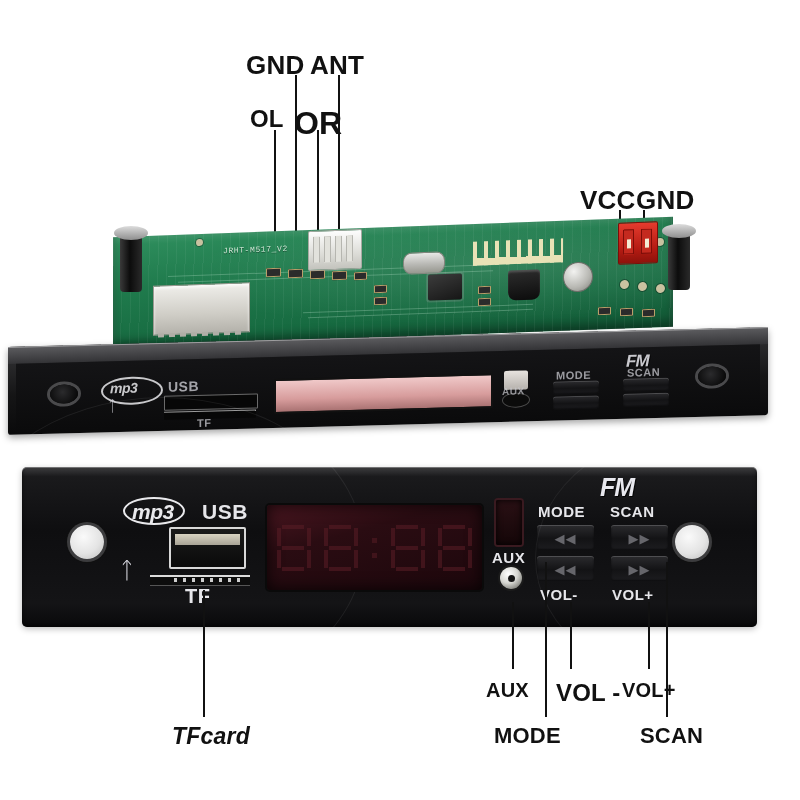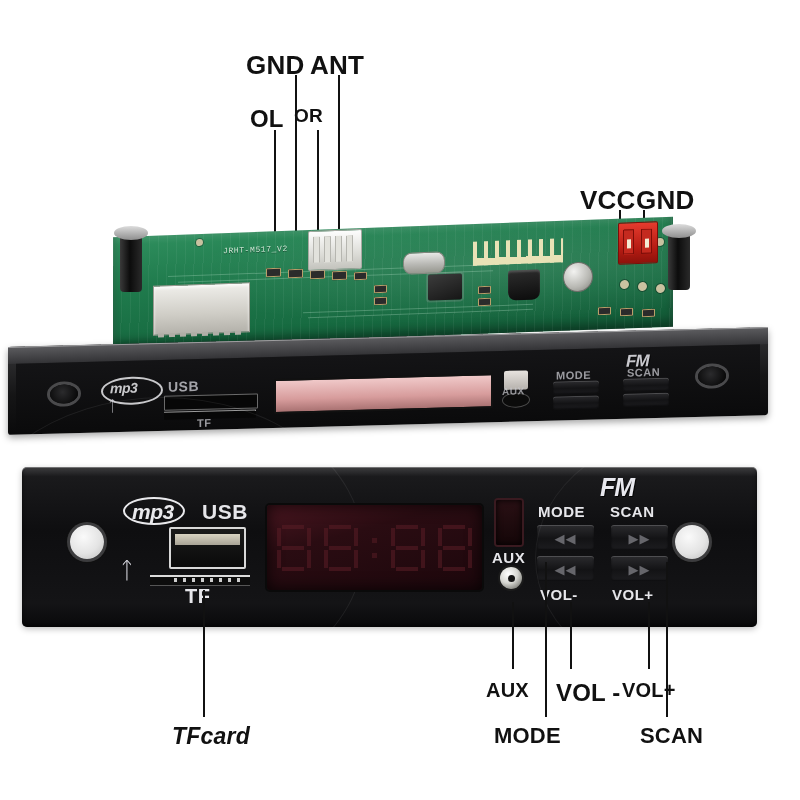--- a/index.html
+++ b/index.html
@@ -221,21 +221,21 @@
 </style>
 </head>
 <body>
 
 <div class="stage">
 
   <div>
     <div class="callout" style="left:246px;top:33px;font-size:26px;">GND</div>
     <div class="callout" style="left:310px;top:33px;font-size:26px;">ANT</div>
     <div class="callout" style="left:250px;top:88px;font-size:24px;">OL</div>
-    <div class="callout" style="left:294px;top:88px;font-size:19px;">OR</div>
+    <div class="callout" style="left:294px;top:88px;font-size:32px;">OR</div>
 
     <div class="lead" style="left:295px;top:58px;height:164px;"></div>
     <div class="lead" style="left:338px;top:58px;height:164px;"></div>
     <div class="lead" style="left:274px;top:113px;height:109px;"></div>
     <div class="lead" style="left:317px;top:113px;height:109px;"></div>
 
     <div class="callout" style="left:580px;top:168px;font-size:26px;">VCC</div>
     <div class="callout" style="left:636px;top:168px;font-size:26px;">GND</div>
     <div class="lead" style="left:619px;top:193px;height:57px;"></div>
     <div class="lead" style="left:643px;top:193px;height:55px;"></div>

